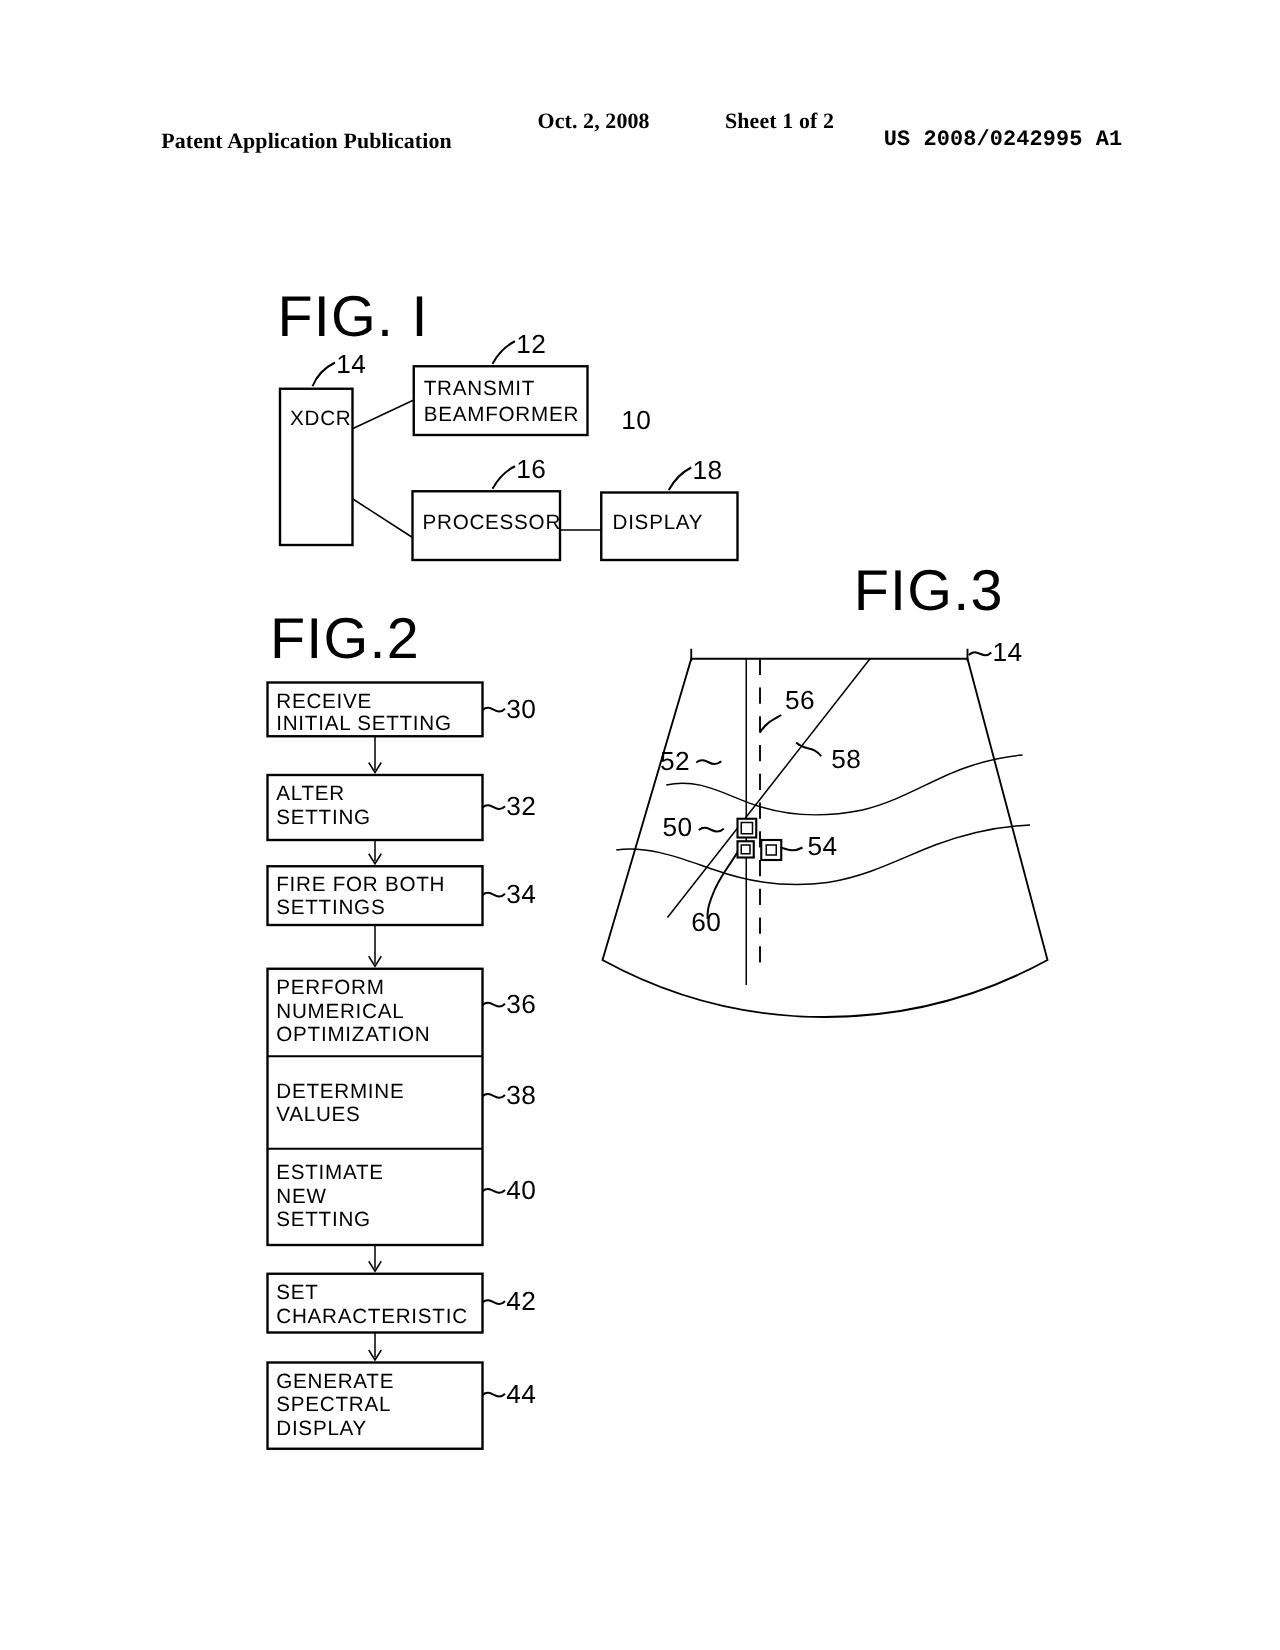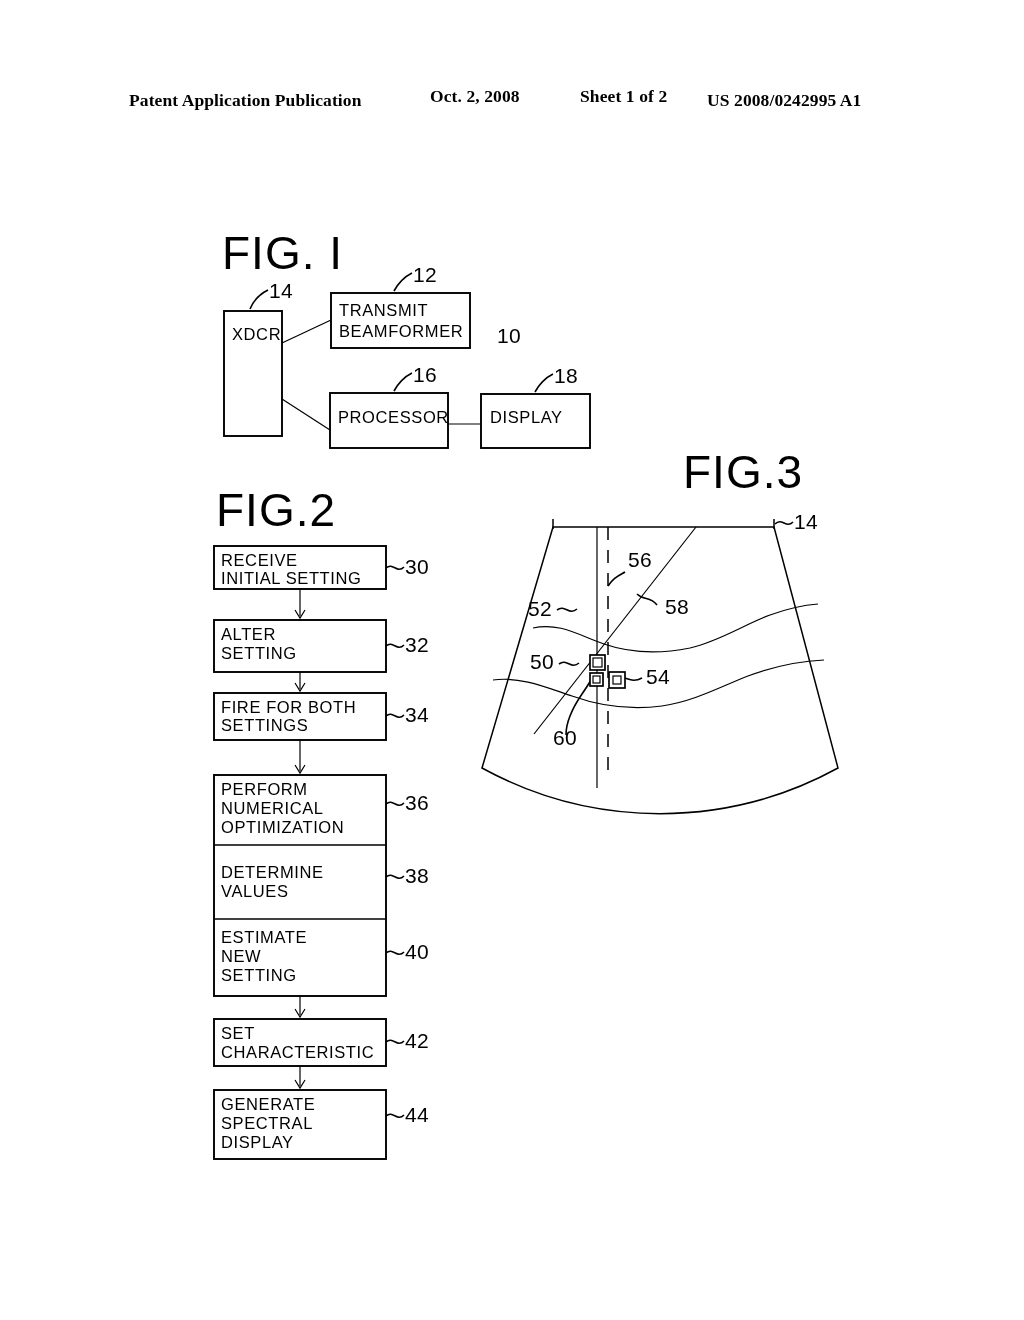--- a/index.html
+++ b/index.html
@@ -26,24 +26,24 @@
   }
   .hdr-item {
     position: absolute;
     font-family: "Liberation Serif", serif;
     font-weight: bold;
     font-size: 17.5px;
     letter-spacing: 0.1px;
     white-space: nowrap;
     color: #000;
   }
-  #hdr-pub   { left: 129px; top: 4px; }
+  #hdr-pub   { left: 129px; top: 16px; }
   #hdr-date  { left: 430px; top: 0; text-align: center; }
   #hdr-sheet { left: 580px; top: 0; }
-  #hdr-num   { left: 707px; top: 4px; }
+  #hdr-num   { left: 707px; top: 16px; font-family: Liberation Mono, monospace; }
 
   
   #figures {
     position: absolute;
     left: 0;
     top: 16px;
     width: 1016px;
     height: 1320px;
   }
   #figures svg { display: block; }

